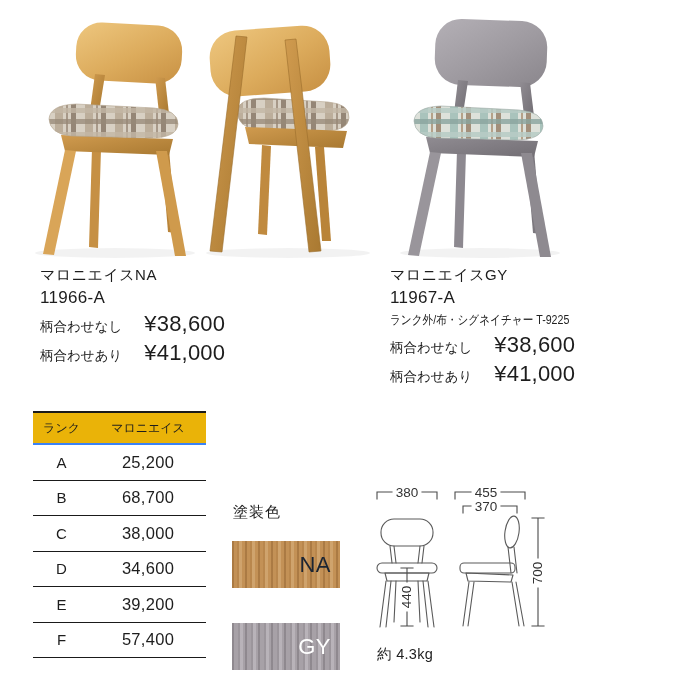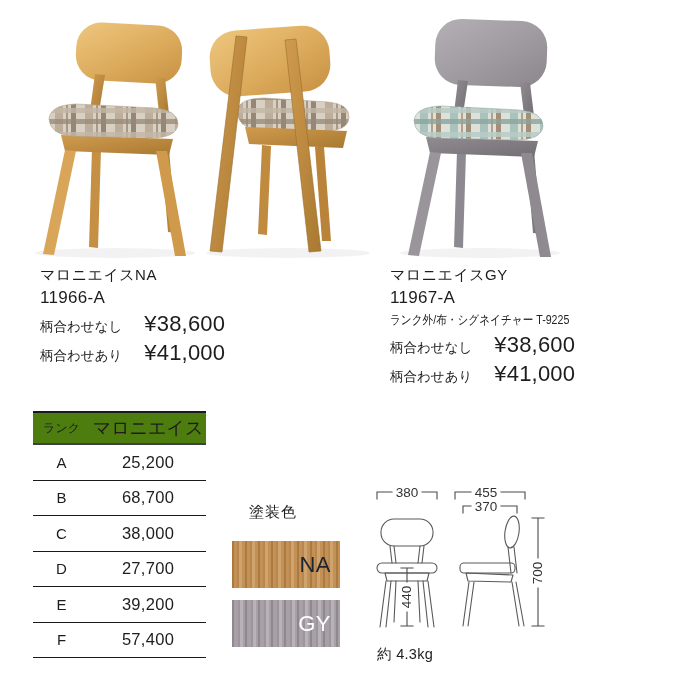--- a/index.html
+++ b/index.html
@@ -17,32 +17,32 @@
   .p-name{font-size:15px;letter-spacing:.5px;}
   .p-code{font-size:17px;font-weight:normal;margin-top:3px;letter-spacing:.3px;}
   .p-spec{font-size:12.5px;margin-top:4px;color:#222;}
   .p-spec.condensed{transform:scaleX(.85);transform-origin:left center;white-space:nowrap;}
   .p-price-line{margin-top:3px;display:flex;align-items:baseline;gap:22px;}
   .p-plabel{font-size:13.5px;}
   .p-pval{font-size:22px;font-weight:normal;letter-spacing:.2px;}
 
   .rank-table-wrap{position:absolute;left:33px;top:411px;width:173px;}
   table.rank-table{width:100%;border-collapse:collapse;border-top:2.5px solid #1a1a1a;}
-  table.rank-table thead th{background:#4d7c0f;border-bottom:2px solid #404040;height:28px;font-weight:normal;vertical-align:middle;}
+  table.rank-table thead th{background:#eab308;border-bottom:2px solid #3b82f6;height:28px;font-weight:normal;vertical-align:middle;}
   th.h-rank{width:33%;font-size:12px;transform-origin:center;}
-  th.h-product{width:67%;font-size:18px;}
+  th.h-product{width:67%;font-size:12px;}
   table.rank-table tbody td{border-bottom:1.6px solid #1a1a1a;height:32.5px;text-align:center;vertical-align:middle;}
   td.c-rank{font-size:15px;}
   td.c-price{font-size:16.5px;letter-spacing:.3px;}
 
-  .finish-heading{position:absolute;left:233px;top:503px;font-size:15px;letter-spacing:1px;margin-left:16px;}
+  .finish-heading{position:absolute;left:233px;top:503px;font-size:15px;letter-spacing:1px;}
   .swatch{position:absolute;width:108px;height:47px;display:flex;align-items:center;justify-content:flex-end;padding-right:9px;box-sizing:border-box;padding-left:18px;}
   #swatch-na{left:232px;top:541px;background-color:#c39156;
     background-image:repeating-linear-gradient(90deg,rgba(115,70,25,.30) 0 2px,rgba(0,0,0,0) 2px 5px,rgba(150,100,45,.22) 5px 7px,rgba(255,236,200,.20) 7px 10px,rgba(0,0,0,0) 10px 13px);}
-  #swatch-gy{left:232px;top:600px;background-color:#a7a1a7;
+  #swatch-gy{left:232px;top:623px;background-color:#a7a1a7;
     background-image:repeating-linear-gradient(90deg,rgba(70,64,70,.25) 0 2px,rgba(0,0,0,0) 2px 6px,rgba(130,124,130,.30) 6px 8px,rgba(236,232,238,.25) 8px 11px,rgba(0,0,0,0) 11px 13px);}
   .swatch-label{font-size:22px;letter-spacing:.5px;}
   #swatch-na .swatch-label{color:#1b2533;}
   #swatch-gy .swatch-label{color:#ffffff;}
 
   .materials{position:absolute;left:375px;top:425px;font-size:15px;line-height:23px;letter-spacing:.4px;}
 
   #dim-diagram{position:absolute;left:368px;top:478px;}
   #dim-diagram .outline{fill:none;stroke:#5a5a5a;stroke-width:1.1;stroke-linecap:round;stroke-linejoin:round;}
   #dim-diagram .dimline{fill:none;stroke:#4a4a4a;stroke-width:1.1;stroke-linecap:square;}
@@ -174,21 +174,21 @@
         <tr>
           <td class="c-rank">B</td>
           <td class="c-price">68,700</td>
         </tr>
         <tr>
           <td class="c-rank">C</td>
           <td class="c-price">38,000</td>
         </tr>
         <tr>
           <td class="c-rank">D</td>
-          <td class="c-price">27,700</td>
+          <td class="c-price">34,600</td>
         </tr>
         <tr>
           <td class="c-rank">E</td>
           <td class="c-price">39,200</td>
         </tr>
         <tr>
           <td class="c-rank">F</td>
           <td class="c-price">57,400</td>
         </tr>
       </tbody>

